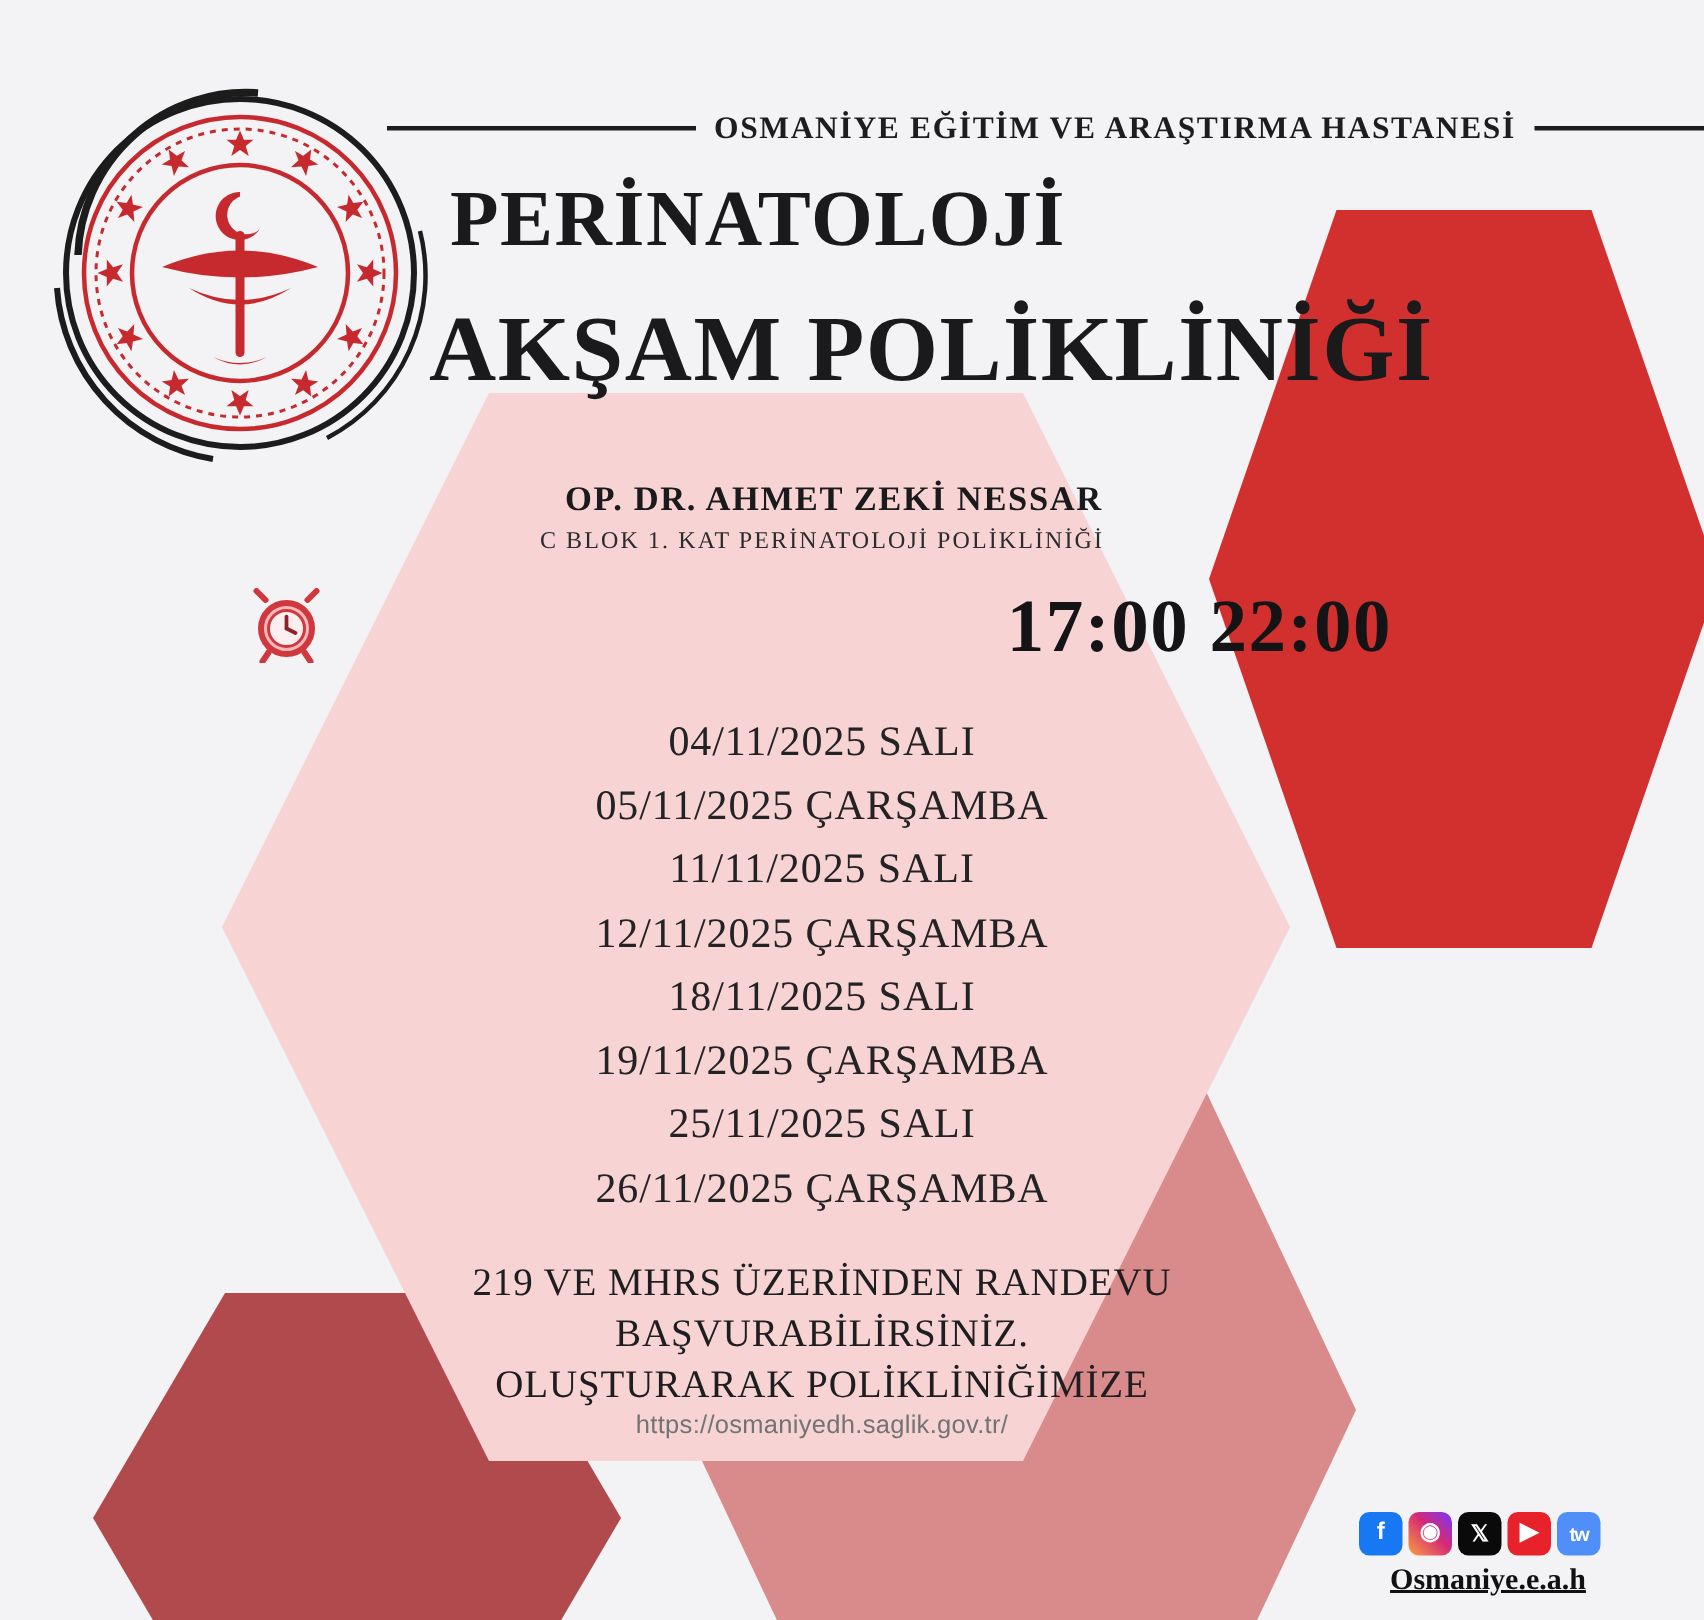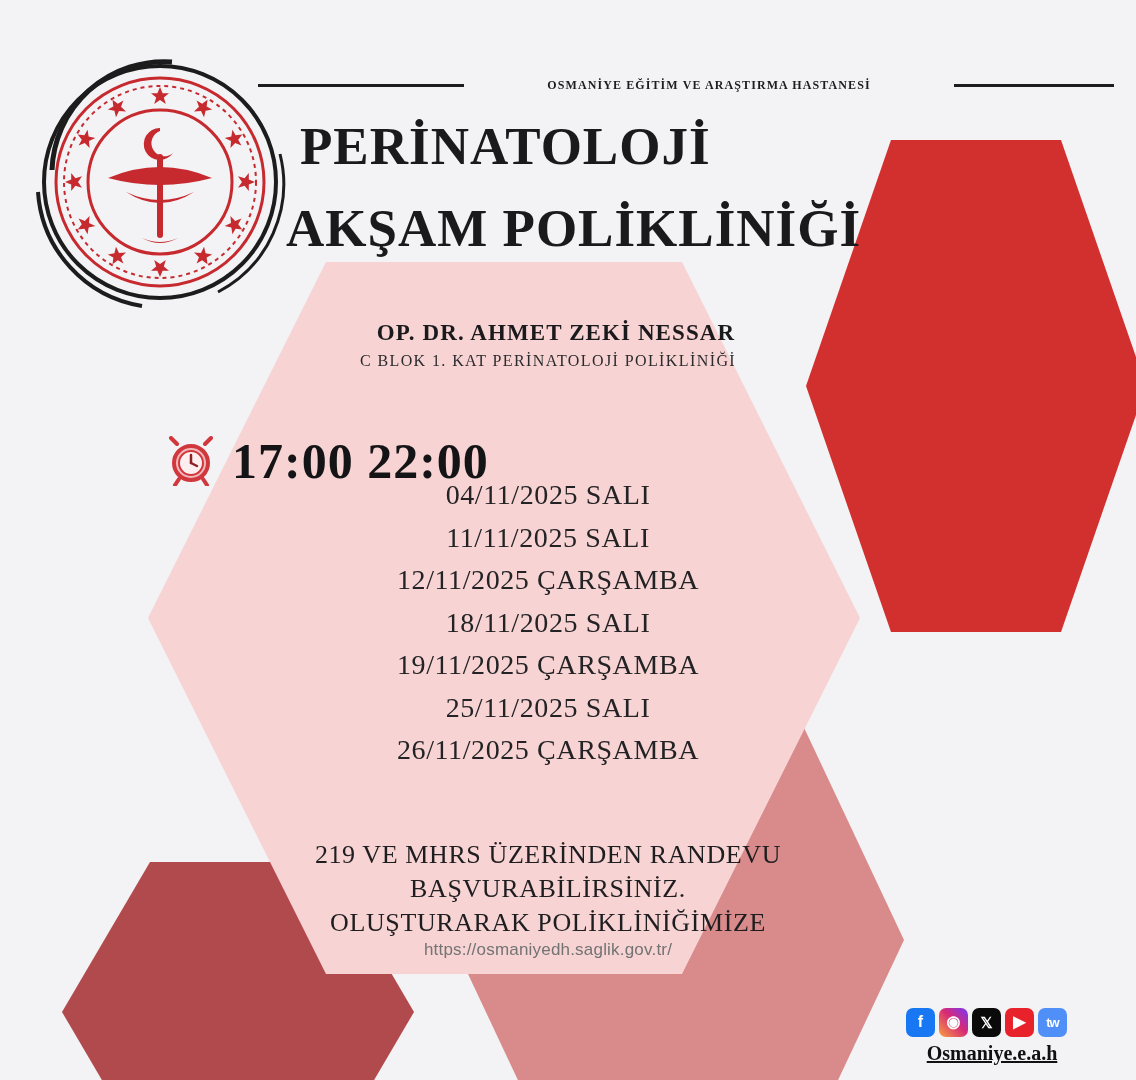--- a/index.html
+++ b/index.html
@@ -46,54 +46,54 @@
     position:absolute;left:258px;top:72px;width:856px;height:26px;
     display:flex;align-items:center;
   }
   .rule{height:3px;background:#1d1d1f;flex:0 0 auto;}
   .rule-left{width:206px;}
   .rule-right{width:160px;}
   .hospital-name{
     flex:1 1 auto;text-align:center;
     font-family:"Liberation Serif", serif;
     font-weight:bold;
-    font-size:12px;
+    font-size:21px;
     letter-spacing:1.1px;
     color:#1d1d1f;
     white-space:nowrap;
     padding:0 12px;
   }
 
   
   .title1{
     position:absolute;left:300px;top:116px;width:740px;
     font-weight:bold;font-size:53px;letter-spacing:1px;color:#1a1a1c;
     text-align:left;
   }
   .title2{
     position:absolute;left:286px;top:198px;width:760px;
-    font-weight:bold;font-size:53px;letter-spacing:1px;color:#1a1a1c;
+    font-weight:bold;font-size:62px;letter-spacing:1px;color:#1a1a1c;
     text-align:left;
   }
 
   
   .doctor{
     position:absolute;left:176px;top:320px;width:760px;
     text-align:center;font-weight:bold;font-size:23px;
     letter-spacing:1.1px;color:#1a1a1c;
   }
   .clinic{
     position:absolute;left:168px;top:352px;width:760px;
     text-align:center;font-size:16px;letter-spacing:1.4px;color:#2b2b2d;
   }
 
   
   .hours-row{
     position:absolute;left:168px;top:388px;width:760px;
-    display:flex;align-items:center;justify-content:flex-start;gap:18px;margin-top:44px;
+    display:flex;align-items:center;justify-content:space-between;gap:18px;
   }
   .alarm-icon{width:46px;height:50px;}
   .hours-text{
     font-weight:bold;font-size:50px;letter-spacing:1px;color:#141416;
   }
 
   
   .dates{
     position:absolute;left:168px;top:474px;width:760px;
     text-align:center;
@@ -242,20 +242,21 @@
         <path d="M23 27 L29 30" stroke="#8e2327" stroke-width="2.5" stroke-linecap="round"></path>
         <path d="M11 43 L7 49" stroke="#d0383d" stroke-width="4" stroke-linecap="round"></path>
         <path d="M35 43 L39 49" stroke="#d0383d" stroke-width="4" stroke-linecap="round"></path>
       </svg>
     </span>
     <span class="hours-text">17:00 22:00</span>
   </div>
 
   <div class="dates">
     <div class="date-line">04/11/2025 SALI</div>
+    <div class="date-line">05/11/2025 ÇARŞAMBA</div>
     <div class="date-line">11/11/2025 SALI</div>
     <div class="date-line">12/11/2025 ÇARŞAMBA</div>
     <div class="date-line">18/11/2025 SALI</div>
     <div class="date-line">19/11/2025 ÇARŞAMBA</div>
     <div class="date-line">25/11/2025 SALI</div>
     <div class="date-line">26/11/2025 ÇARŞAMBA</div>
   </div>
 
   <div class="note">
     <div>219 VE MHRS ÜZERİNDEN RANDEVU</div>

